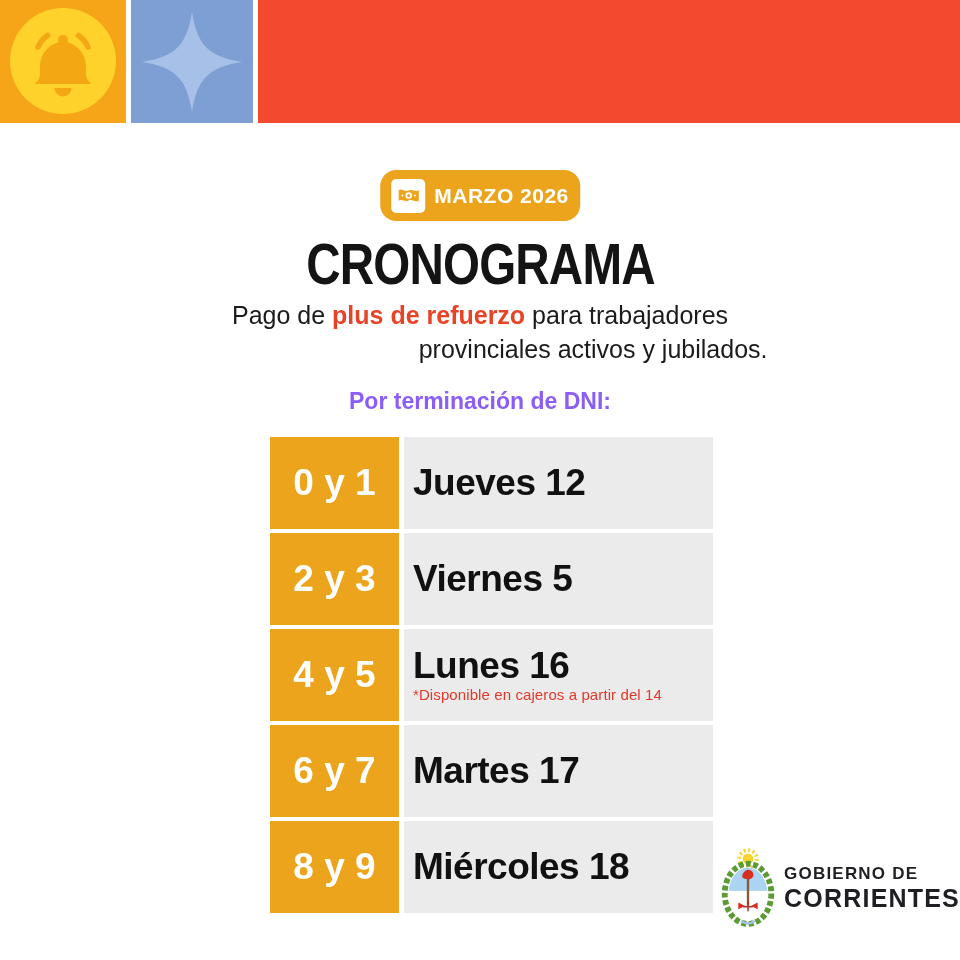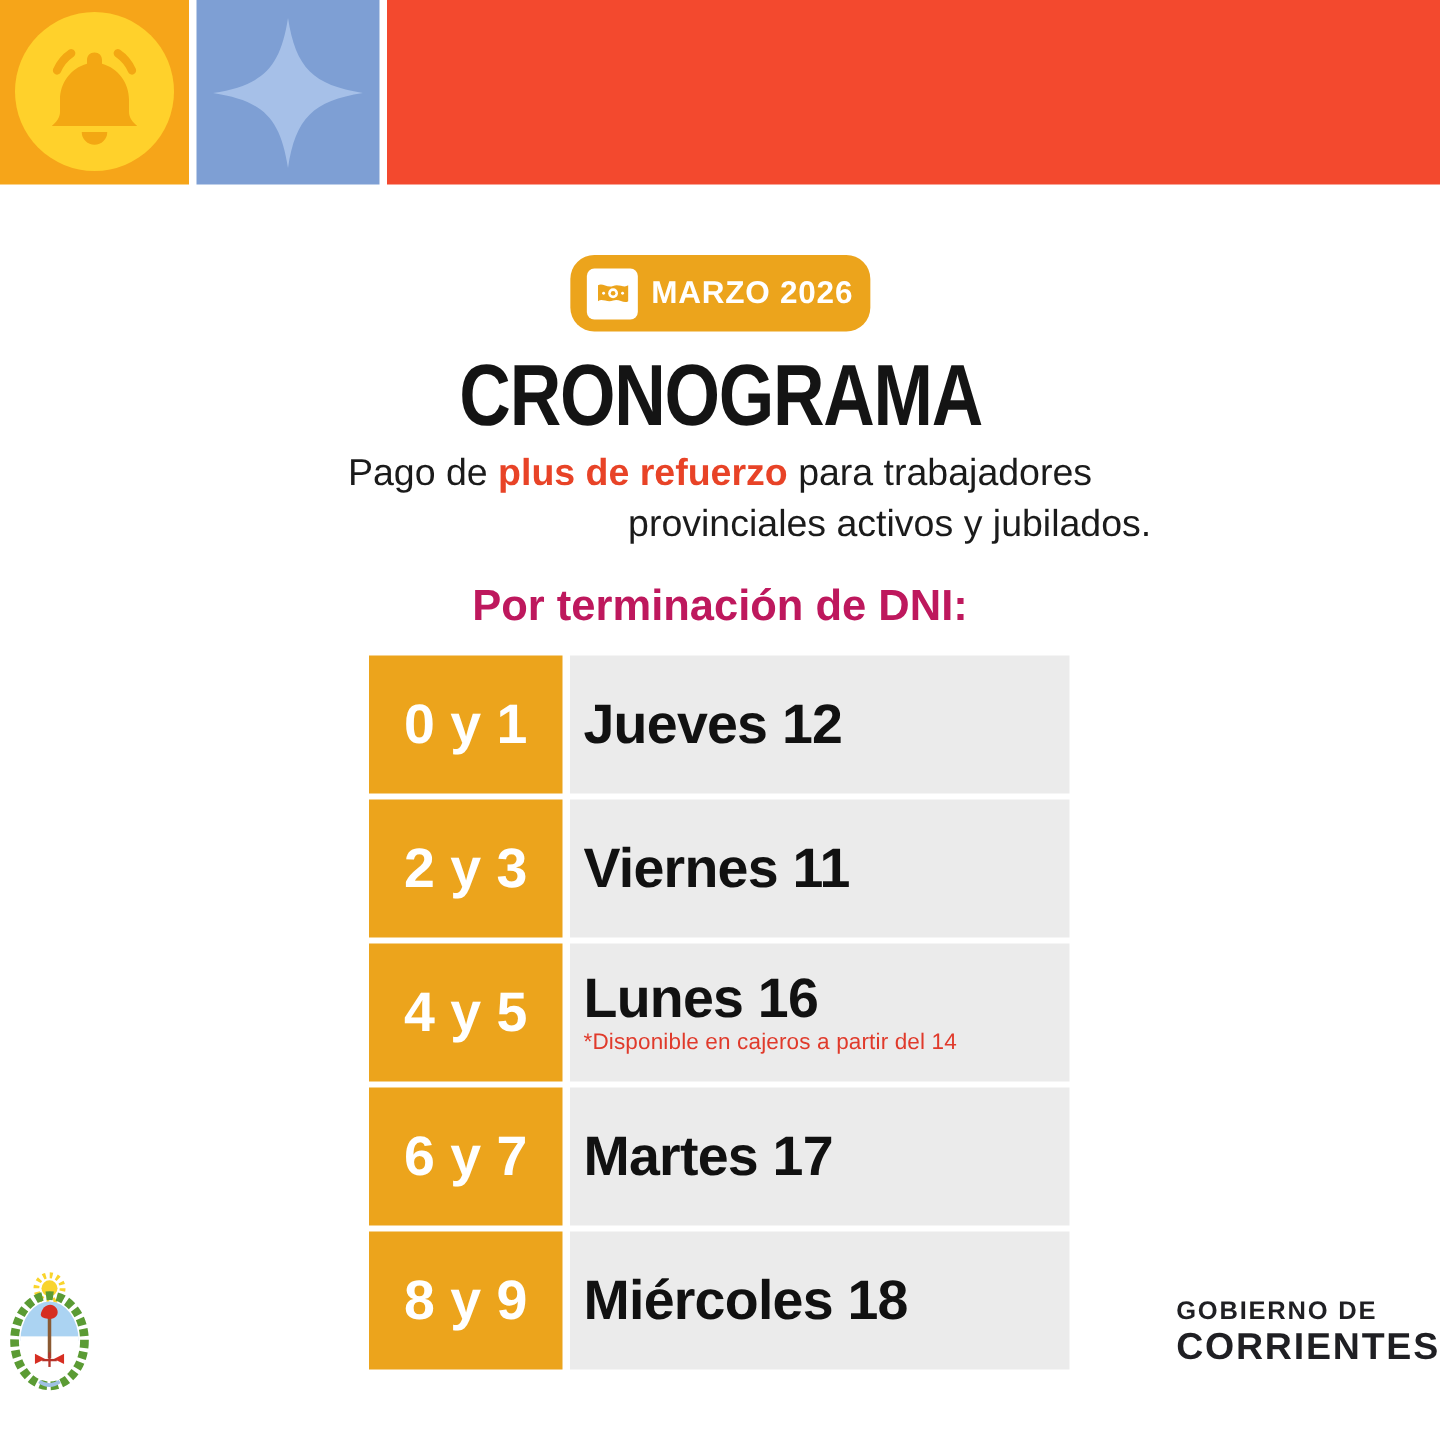--- a/index.html
+++ b/index.html
@@ -27,38 +27,38 @@
   
   .title { position:absolute; top:235px; width:100%; text-align:center;
            font-size:58px; font-weight:bold; color:#141414; line-height:1; }
   .title span { display:inline-block; transform:scaleX(0.82); letter-spacing:-1px; }
   .subtitle { position:absolute; top:299px; left:50%; transform:translateX(-50%);
               width:575px; text-align:center; font-size:25px; color:#1b1b1b;
               line-height:1.34; }
   .subtitle .hl { color:#E84327; font-weight:bold; }
   .subtitle .line2 { display:block;text-align:right; }
   .section-label { position:absolute; top:388px; width:100%; text-align:center;
-                   font-size:29px; font-weight:bold; color:#be185d; }
+                   font-size:23px; font-weight:bold; color:#8b5cf6; }
 
   
   .schedule { position:absolute; top:437px; left:246px; width:467px;
               display:flex; flex-direction:column; gap:4px; }
-  .row { display:flex; gap:5px; height:92px; }
+  .row { display:flex; gap:5px; height:92px;margin-left:24px; }
   .dni-cell { width:129px; background:#ECA41C; display:flex; align-items:center;
               justify-content:center; color:#ffffff; font-size:37px; font-weight:bold; }
   .day-cell { flex:1; background:#EBEBEB; display:flex; flex-direction:column;
               justify-content:center; padding-left:9px; }
   .day-label { font-size:37px; font-weight:bold; color:#111111; letter-spacing:-0.5px;
                line-height:1.05; }
   .note { color:#E03A2B; font-size:15px; font-weight:normal; letter-spacing:0.1px; }
   .note:empty { display:none; }
 
   
   .footer { position:absolute; top:847px; width:100%; display:flex;
-            align-items:center; justify-content:space-between; gap:3px; }
+            align-items:center; justify-content:flex-end; gap:3px; }
   .org { color:#1F1F23; line-height:1.12; }
   .org-line1 { font-size:17px; font-weight:bold; letter-spacing:1.2px; }
   .org-line2 { font-size:25px; font-weight:bold; letter-spacing:1.2px; }
 </style>
 </head>
 <body>
 
 <div class="poster">
 
   <div class="banner">
@@ -107,21 +107,21 @@
         <div class="day-label">Jueves 12</div>
 
       </div>
     </div>
 
     <div class="row">
       <div class="dni-cell">
         <span>2 y 3</span>
       </div>
       <div class="day-cell">
-        <div class="day-label">Viernes 11</div>
+        <div class="day-label">Viernes 5</div>
 
       </div>
     </div>
 
     <div class="row">
       <div class="dni-cell">
         <span>4 y 5</span>
       </div>
       <div class="day-cell">
         <div class="day-label">Lunes 16</div>

